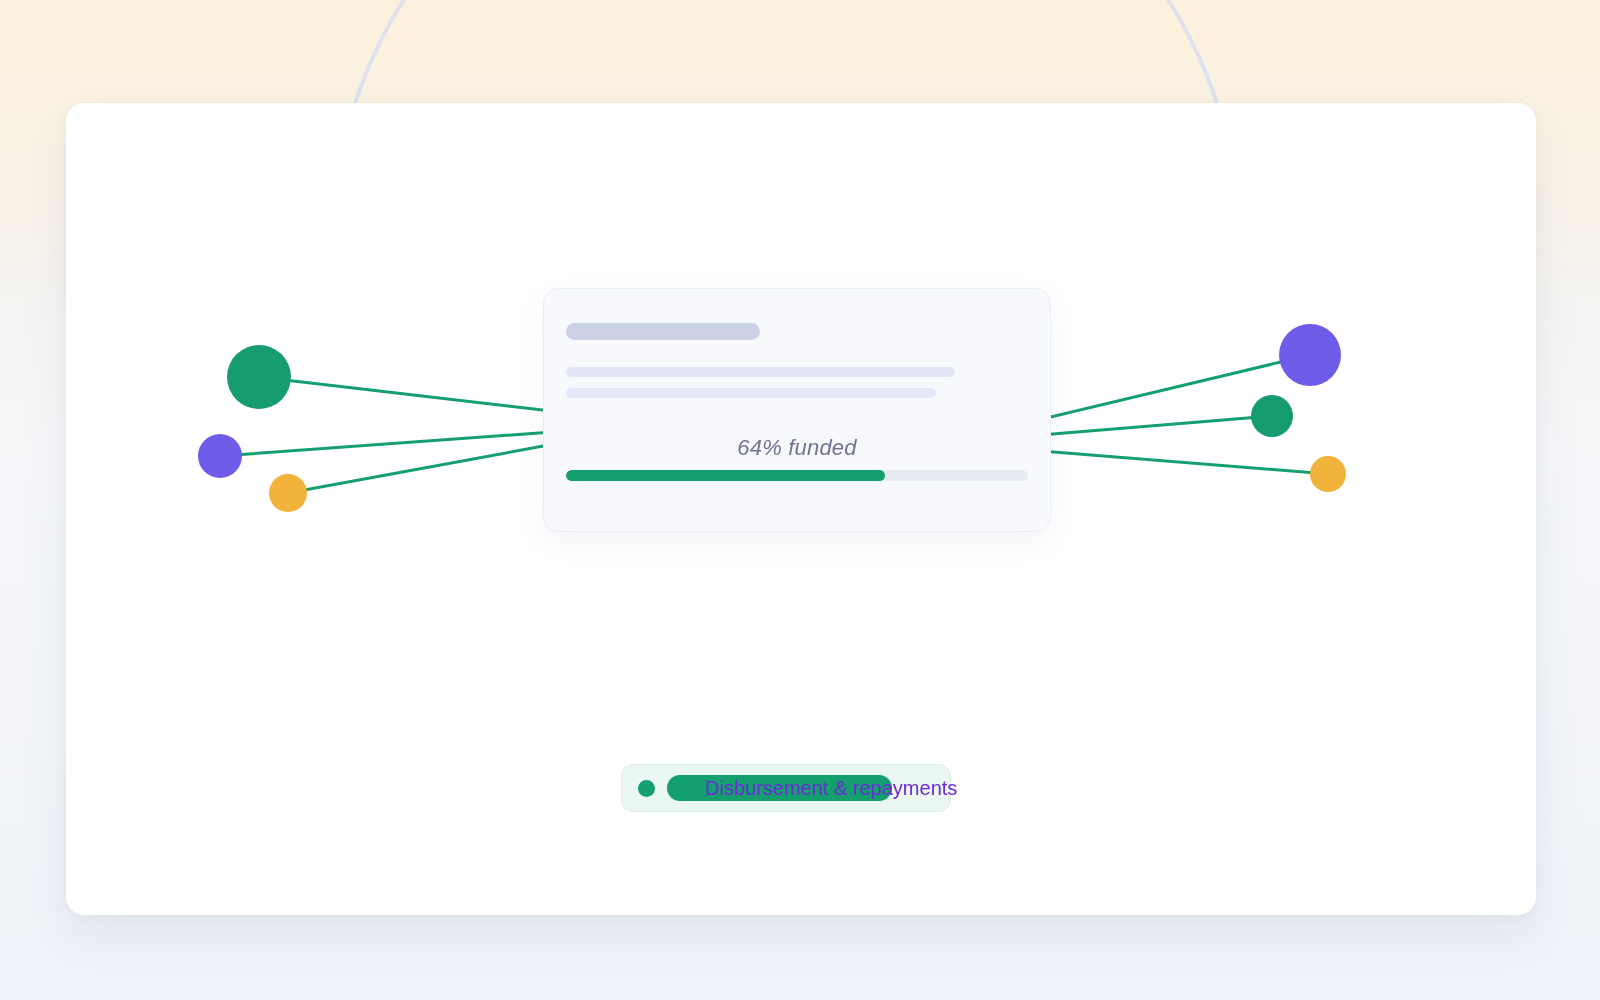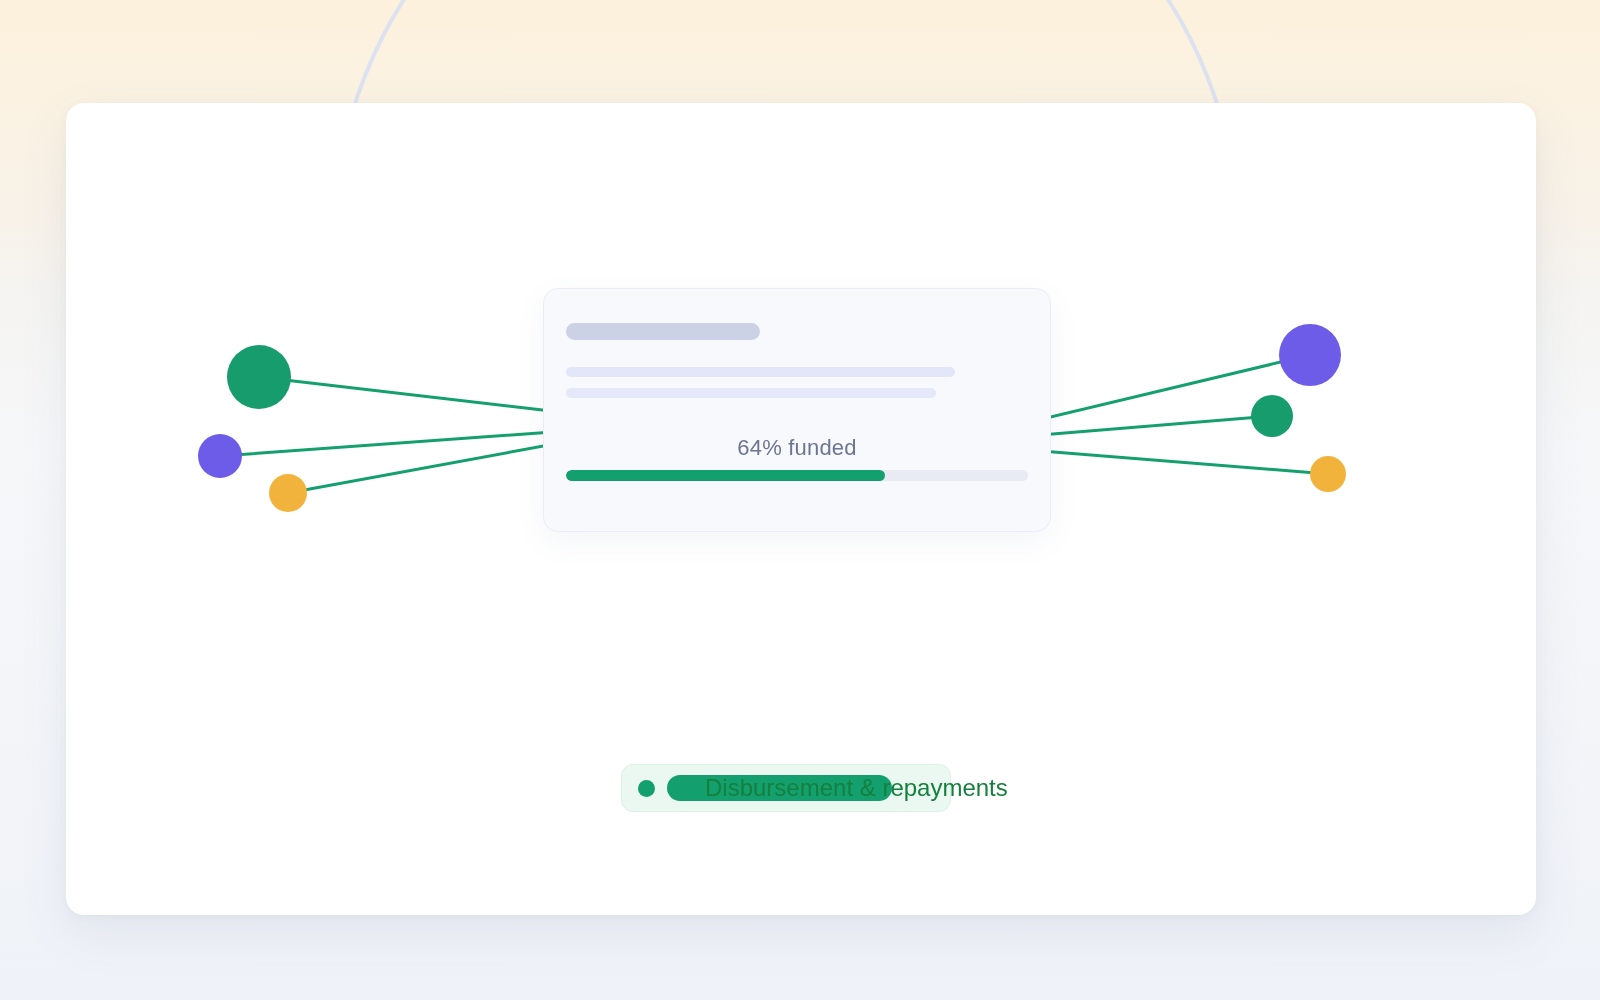--- a/index.html
+++ b/index.html
@@ -103,20 +103,21 @@
     right: 22px;
     bottom: 50px;
   }
   .progress-label {
     text-align: center;
     font-size: 22px;
     color: #6d7691;
     letter-spacing: 0.2px;
     margin-bottom: 9px;
     white-space: nowrap;
+    font-style: italic;
   }
   .progress-track {
     position: relative;
     width: 100%;
     height: 11px;
     background: #e8ecf2;
     border-radius: 99px;
     overflow: hidden;
   }
   .progress-fill {
@@ -159,22 +160,22 @@
     left: 0;
     top: 0;
     width: 225px;
     height: 26px;
     background: #14a06e;
     border-radius: 99px;
   }
   .legend-text {
     position: relative;
     z-index: 2;
-    font-size: 24px;
-    color: #15803d;
+    font-size: 20px;
+    color: #6d28d9;
     white-space: nowrap;
     padding-left: 38px;
     line-height: 26px;
   }
 </style>
 </head>
 <body>
 
 <div class="page">
 

